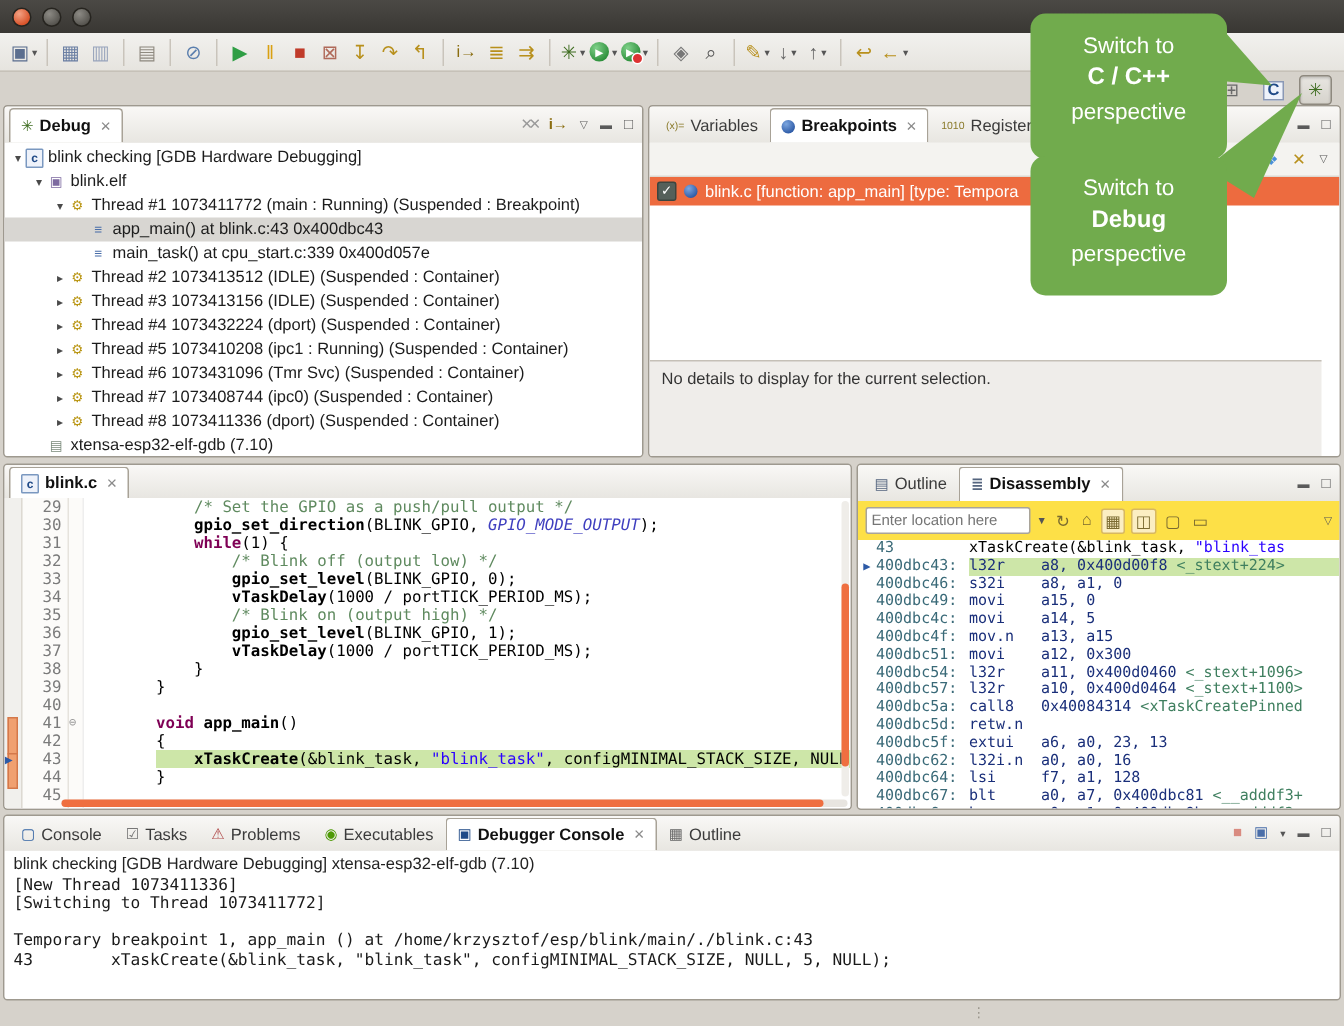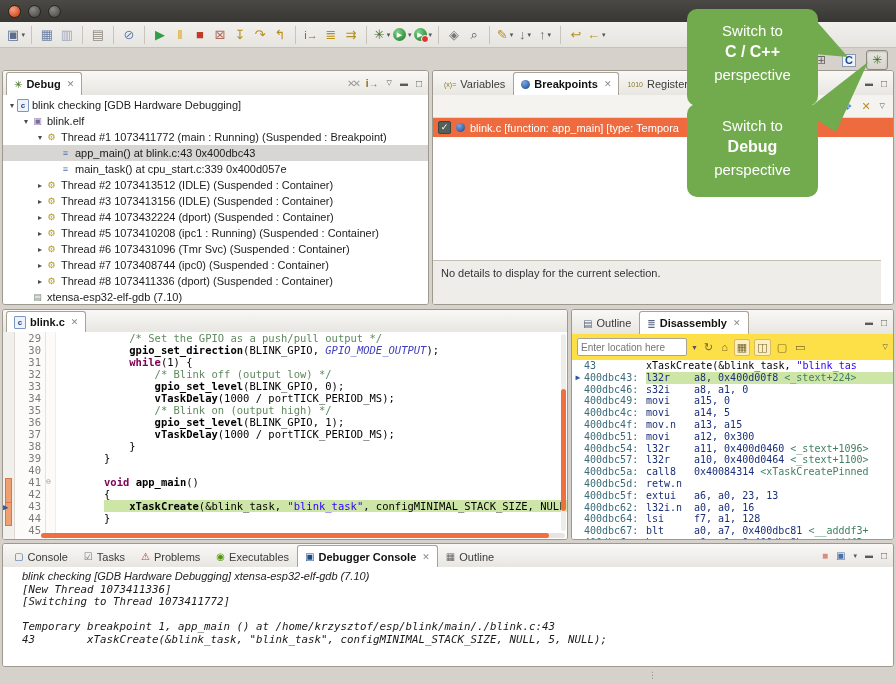--- a/index.html
+++ b/index.html
@@ -57,21 +57,21 @@
     color:#204a87;font:bold 8px/11px "Liberation Sans",sans-serif;text-align:center;border-radius:1px;}
 
   
   .viewtoolbar{height:22px;background:#f4f3f0;border-bottom:1px solid #ddd9d2;display:flex;
     align-items:center;justify-content:flex-end;gap:9px;padding-right:8px;font-size:11px;color:#666;}
   .bprow{display:flex;align-items:center;height:19px;background:#ed6b3f;color:#fff;
     font-size:11px;gap:5px;padding-left:5px;white-space:nowrap;}
   .cbx{width:11px;height:11px;background:#55605a;border:1px solid #3c453f;border-radius:2px;
     color:#fff;font-size:9px;line-height:10px;text-align:center;flex:none;}
   .bpdot{width:9px;height:9px;border-radius:50%;background:radial-gradient(circle at 35% 30%,#7da7e0,#2d5aa6 75%);flex:none;}
-  .bpdetails{position:absolute;left:0;right:12px;bottom:0;height:44px;background:#efedea;
+  .bpdetails{position:absolute;left:0;right:12px;bottom:0;height:64px;background:#efedea;
     border-top:1px solid #c5c0b7;font-size:11px;color:#333;padding:6px 8px;box-sizing:border-box;}
 
   
   .ed-tabbar{height:22px;}
   .ed-body{top:22px;display:flex;font-family:"DejaVu Sans Mono","Liberation Mono",monospace;font-size:10.5px;}
   .ed-ruler{width:11px;background:#f1f0ed;border-right:1px solid #ddd9d2;position:relative;flex:none;}
   .ed-nums{width:26px;background:#fcfbf9;color:#7b7b7b;text-align:right;padding-right:4px;flex:none;
     border-right:1px solid #e6e3dd;}
   .ed-fold{width:9px;flex:none;color:#9a9a9a;font-size:8px;background:#fcfbf9;border-right:1px solid #eee;}
   .ed-code{flex:1;position:relative;overflow:hidden;margin-left:48px;}
@@ -102,21 +102,21 @@
   .disrow{display:flex;height:11.8px;line-height:11.8px;white-space:pre;}
   .dis-gut{width:12px;flex:none;color:#2d5aa6;font-size:8px;text-align:center;}
   .dis-addr{width:62px;flex:none;color:#3a6a78;}
   .dis-mn{width:48px;flex:none;color:#1a2f7a;}
   .dis-ops{flex:1;color:#1a2f7a;}
   .dis-green{background:#cde6a8;}
   .d-lbl{color:#3f7f5f;}
   .dis-src{color:#000;}
 
   
-  .con-body{top:23px;padding:3px 19px;box-sizing:border-box;font-style:italic;}
+  .con-body{top:23px;padding:3px 6px;box-sizing:border-box;}
   .con-head{font-size:11px;color:#222;margin-bottom:2px;}
   .conl{font-family:"DejaVu Sans Mono","Liberation Mono",monospace;font-size:10.8px;
     line-height:12.4px;color:#1a1a1a;white-space:pre;}
 
   
   .callout{position:absolute;width:131px;background:#71ab4d;color:#fff;border-radius:10px;
     text-align:center;font-size:15px;line-height:1.43;padding:11px 4px;z-index:50;box-sizing:border-box;}
   .callout .b{font-weight:bold;font-size:16px;}
   #arrows{position:absolute;left:0;top:0;z-index:49;pointer-events:none;}
 

